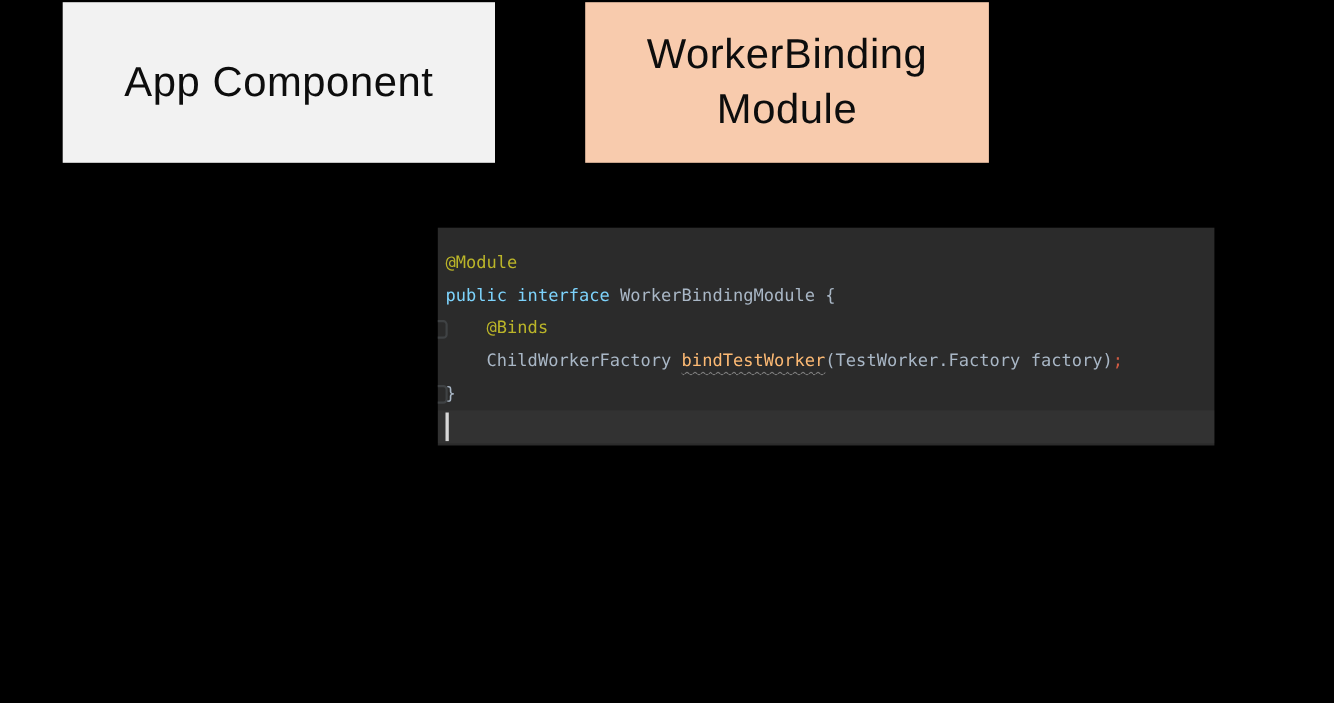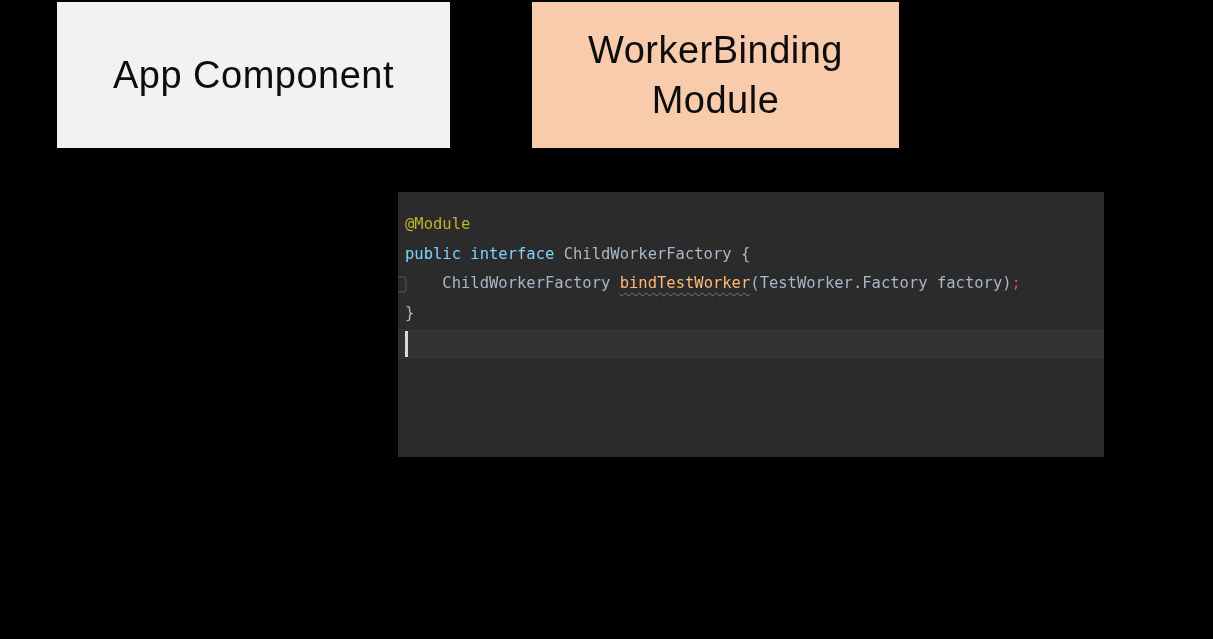--- a/index.html
+++ b/index.html
@@ -35,23 +35,23 @@
     left: 532px;
     width: 367px;
     background: #f8cbad;
   }
   #worker-binding-box .box-label { width: 300px; }
 
   
   .code-editor {
     position: absolute;
     left: 398px;
-    top: 192px;
+    top: 207px;
     width: 706px;
-    height: 265px;
+    height: 198px;
     background: #2b2b2b;
     font-family: "DejaVu Sans Mono", "Liberation Mono", monospace;
     font-size: 15.5px;
     overflow: hidden;
   }
   .code-lines {
     position: relative;
     padding-top: 18px;
   }
   .code-line {
@@ -104,18 +104,19 @@
 
 <div class="diagram-box" id="worker-binding-box">
   <span class="box-label">WorkerBinding Module</span>
 </div>
 
 <div class="code-editor">
   <div class="gutter-icon" id="gutter-icon-binds"></div>
   <div class="gutter-icon" id="gutter-icon-workerkey"></div>
   <div class="code-lines">
       <div class="code-line"><span class="tok-ann">@Module</span></div>
-      <div class="code-line"><span class="tok-kw">public interface </span><span class="tok-plain">ChildWorkerFactory {</span></div>
+      <div class="code-line"><span class="tok-kw">public interface </span><span class="tok-plain">WorkerBindingModule {</span></div>
+      <div class="code-line"><span class="tok-plain">    </span><span class="tok-ann">@Binds</span></div>
       <div class="code-line"><span class="tok-plain">    ChildWorkerFactory </span><span class="tok-unused">bindTestWorker</span><span class="tok-plain">(TestWorker.Factory factory)</span><span class="tok-err">;</span></div>
       <div class="code-line"><span class="tok-plain">}</span></div>
       <div class="code-line caret-line"><span class="caret"></span></div>
     </div>
 </div>
 
 </body></html>

